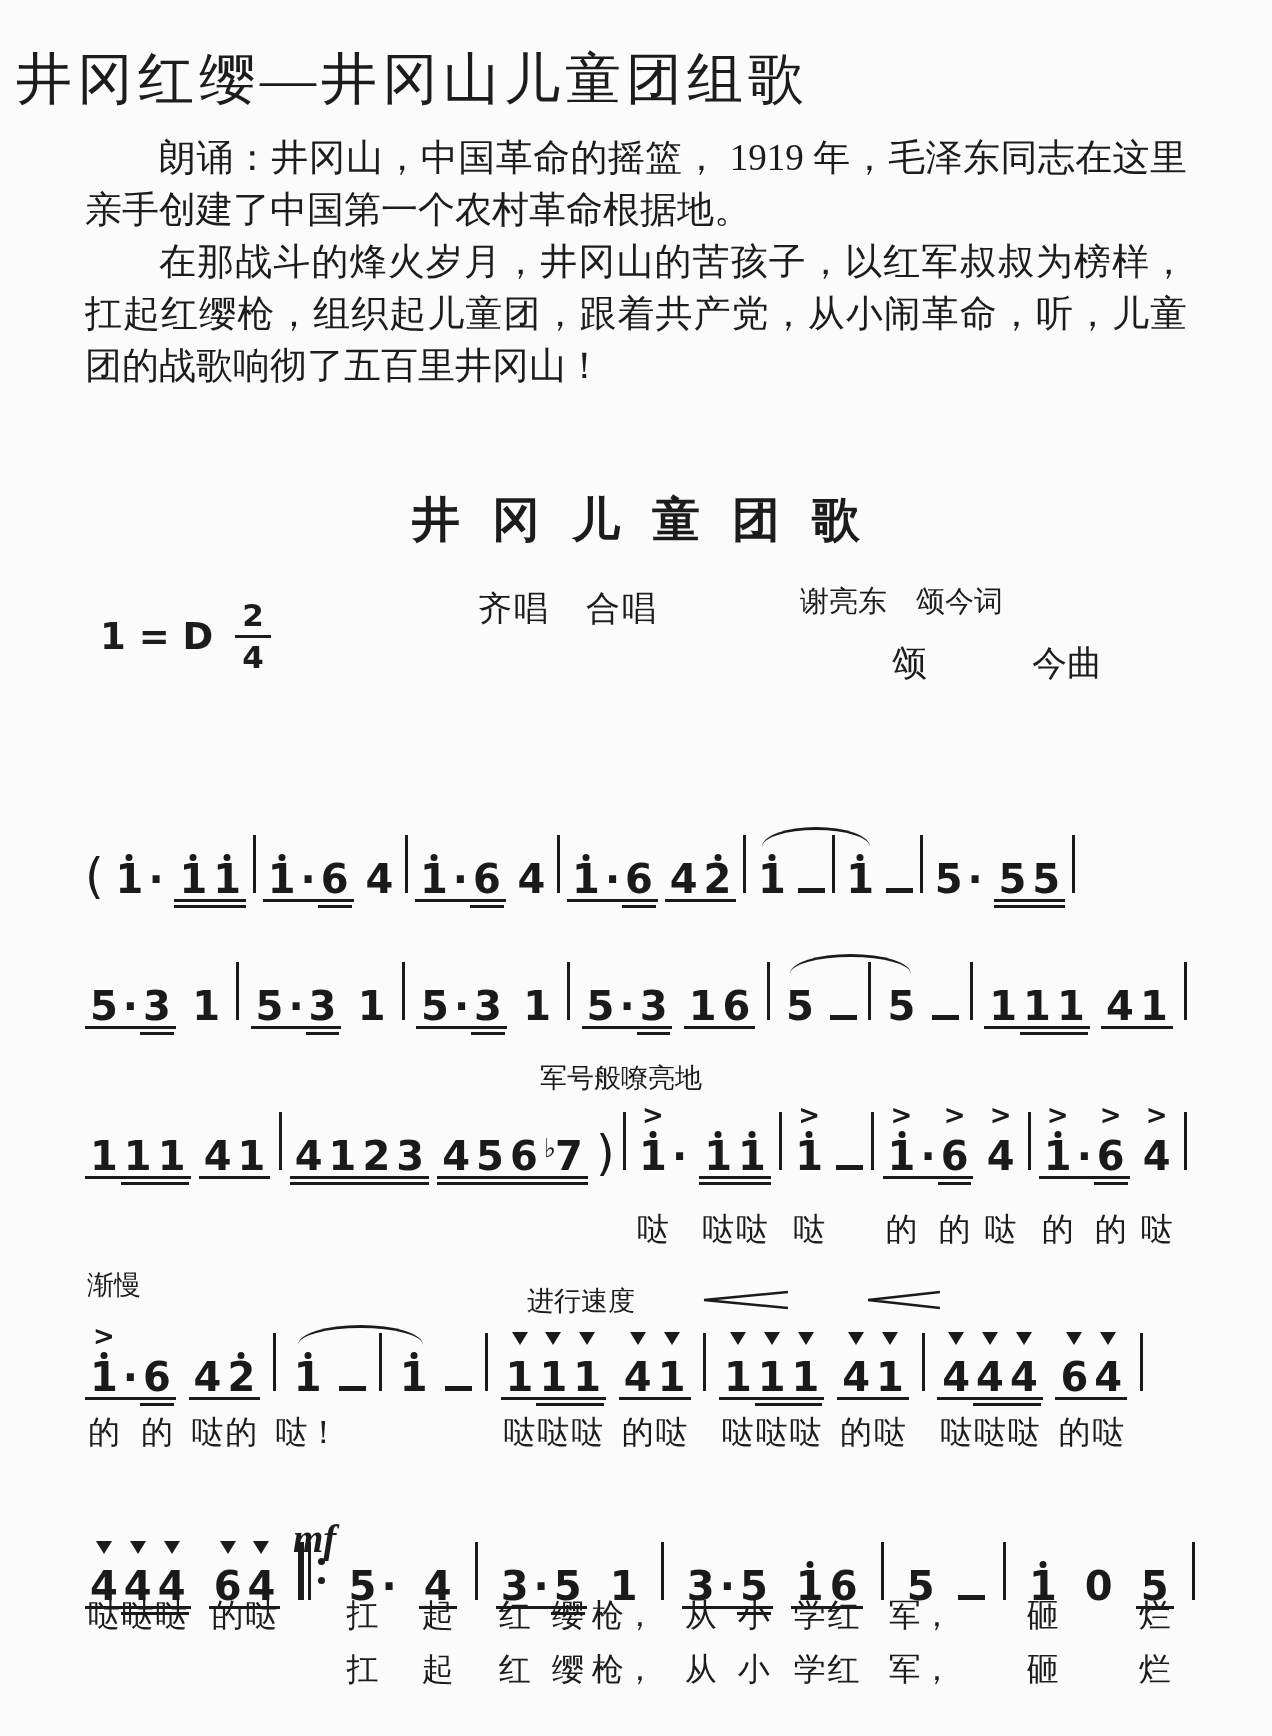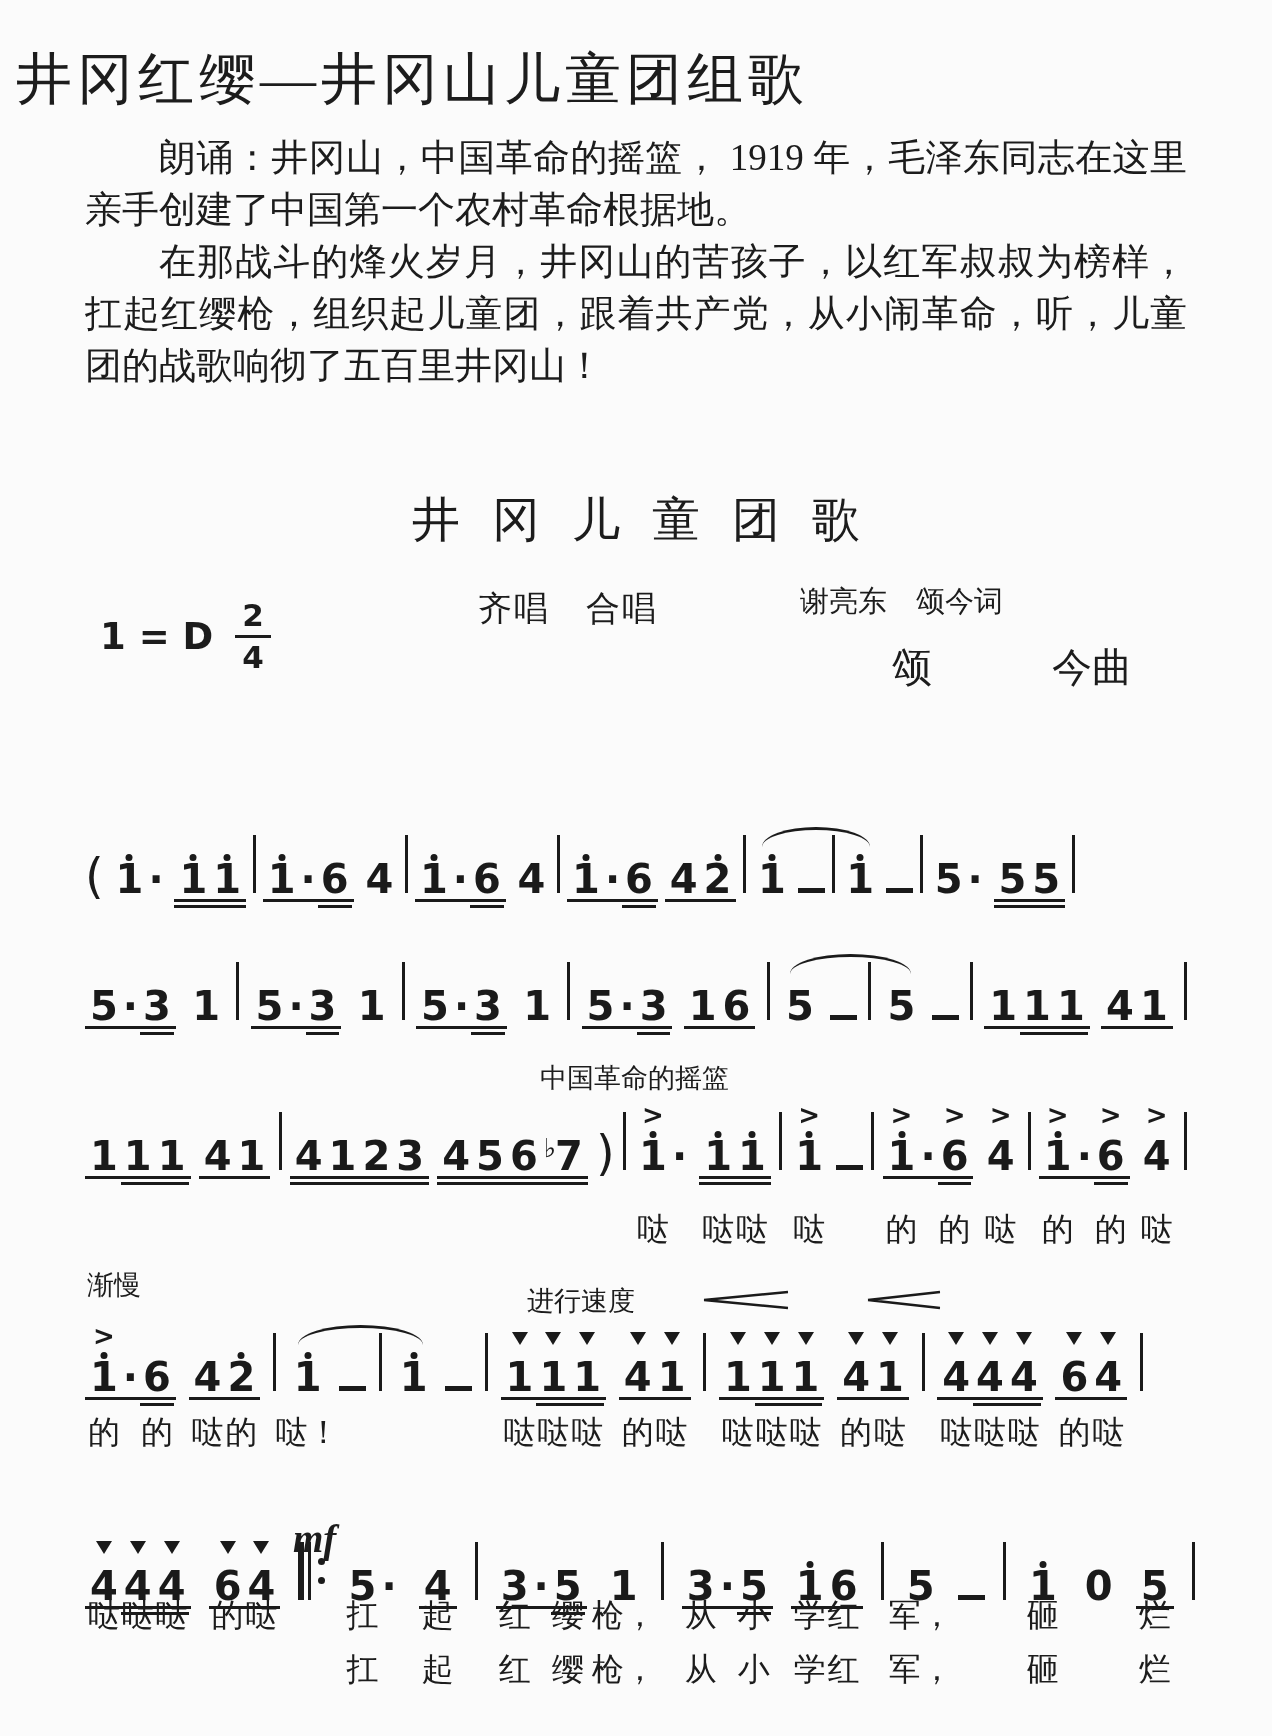--- a/index.html
+++ b/index.html
@@ -11,26 +11,26 @@
   
   .title{
     position:absolute;top:42px;left:16px;width:100%;margin:0;
     font-family:Liberation Serif, serif;font-weight:500;
     font-size:56px;letter-spacing:5px;
   }
   .paras{position:absolute;top:132px;left:85px;width:1102px;}
   .para{margin:0;font-size:37px;line-height:52px;text-indent:2em;text-align:justify;}
   .songtitle{
     position:absolute;top:488px;left:0;width:100%;text-align:center;margin:0;
-    font-family:"Liberation Sans",sans-serif;font-weight:400;
+    font-family:"Liberation Sans",sans-serif;font-weight:700;
     font-size:48px;letter-spacing:32px;text-indent:32px;
   }
   .perf{position:absolute;top:586px;left:478px;font-size:34px;letter-spacing:2px;font-family:"Liberation Sans",sans-serif;}
   .credit1{position:absolute;top:582px;left:800px;font-size:29px;}
-  .credit2{position:absolute;top:640px;left:892px;font-size:40px;}
+  .credit2{position:absolute;top:640px;left:892px;font-size:35px;}
   .keysig{position:absolute;top:600px;left:100px;font-size:37px;font-weight:700;font-family:"DejaVu Sans",sans-serif;display:flex;align-items:center;gap:22px;}
   .frac{display:inline-block;text-align:center;font-size:31px;line-height:1;}
   .frac .num{display:block;border-bottom:3px solid #1c1c1c;padding:0 7px 4px;}
   .frac .den{display:block;padding-top:4px;}
   
   .mwrap{position:absolute;left:85px;}
   .mrow{
     display:flex;justify-content:space-between;align-items:baseline;
     font:700 40px "DejaVu Sans",sans-serif;color:#1a1a1a;white-space:nowrap;
   }
@@ -213,21 +213,21 @@
           <span class="note"><span class="dig">4</span></span>
           <span class="note"><span class="dig">1</span></span>
         </span>
         <span class="bar"></span>
       </div>
     <div class="lyrics"></div>
   <div class="tie" style="left: 705.145px; width: 121.131px; top: -8px;"></div>
     </div>
 
   <div class="mwrap" style="top:1112px;width:1102px;--ly0:96px;">
-    <div class="ann bugle">中国革命的摇篮</div>
+    <div class="ann bugle">军号般嘹亮地</div>
     <div class="mrow">
         <span class="grp u1">
           <span class="note"><span class="dig">1</span></span>
           <span class="note u2self"><span class="dig">1</span></span>
           <span class="note u2self"><span class="dig">1</span></span>
         </span>
         <span class="grp u1">
           <span class="note"><span class="dig">4</span></span>
           <span class="note"><span class="dig">1</span></span>
         </span>

